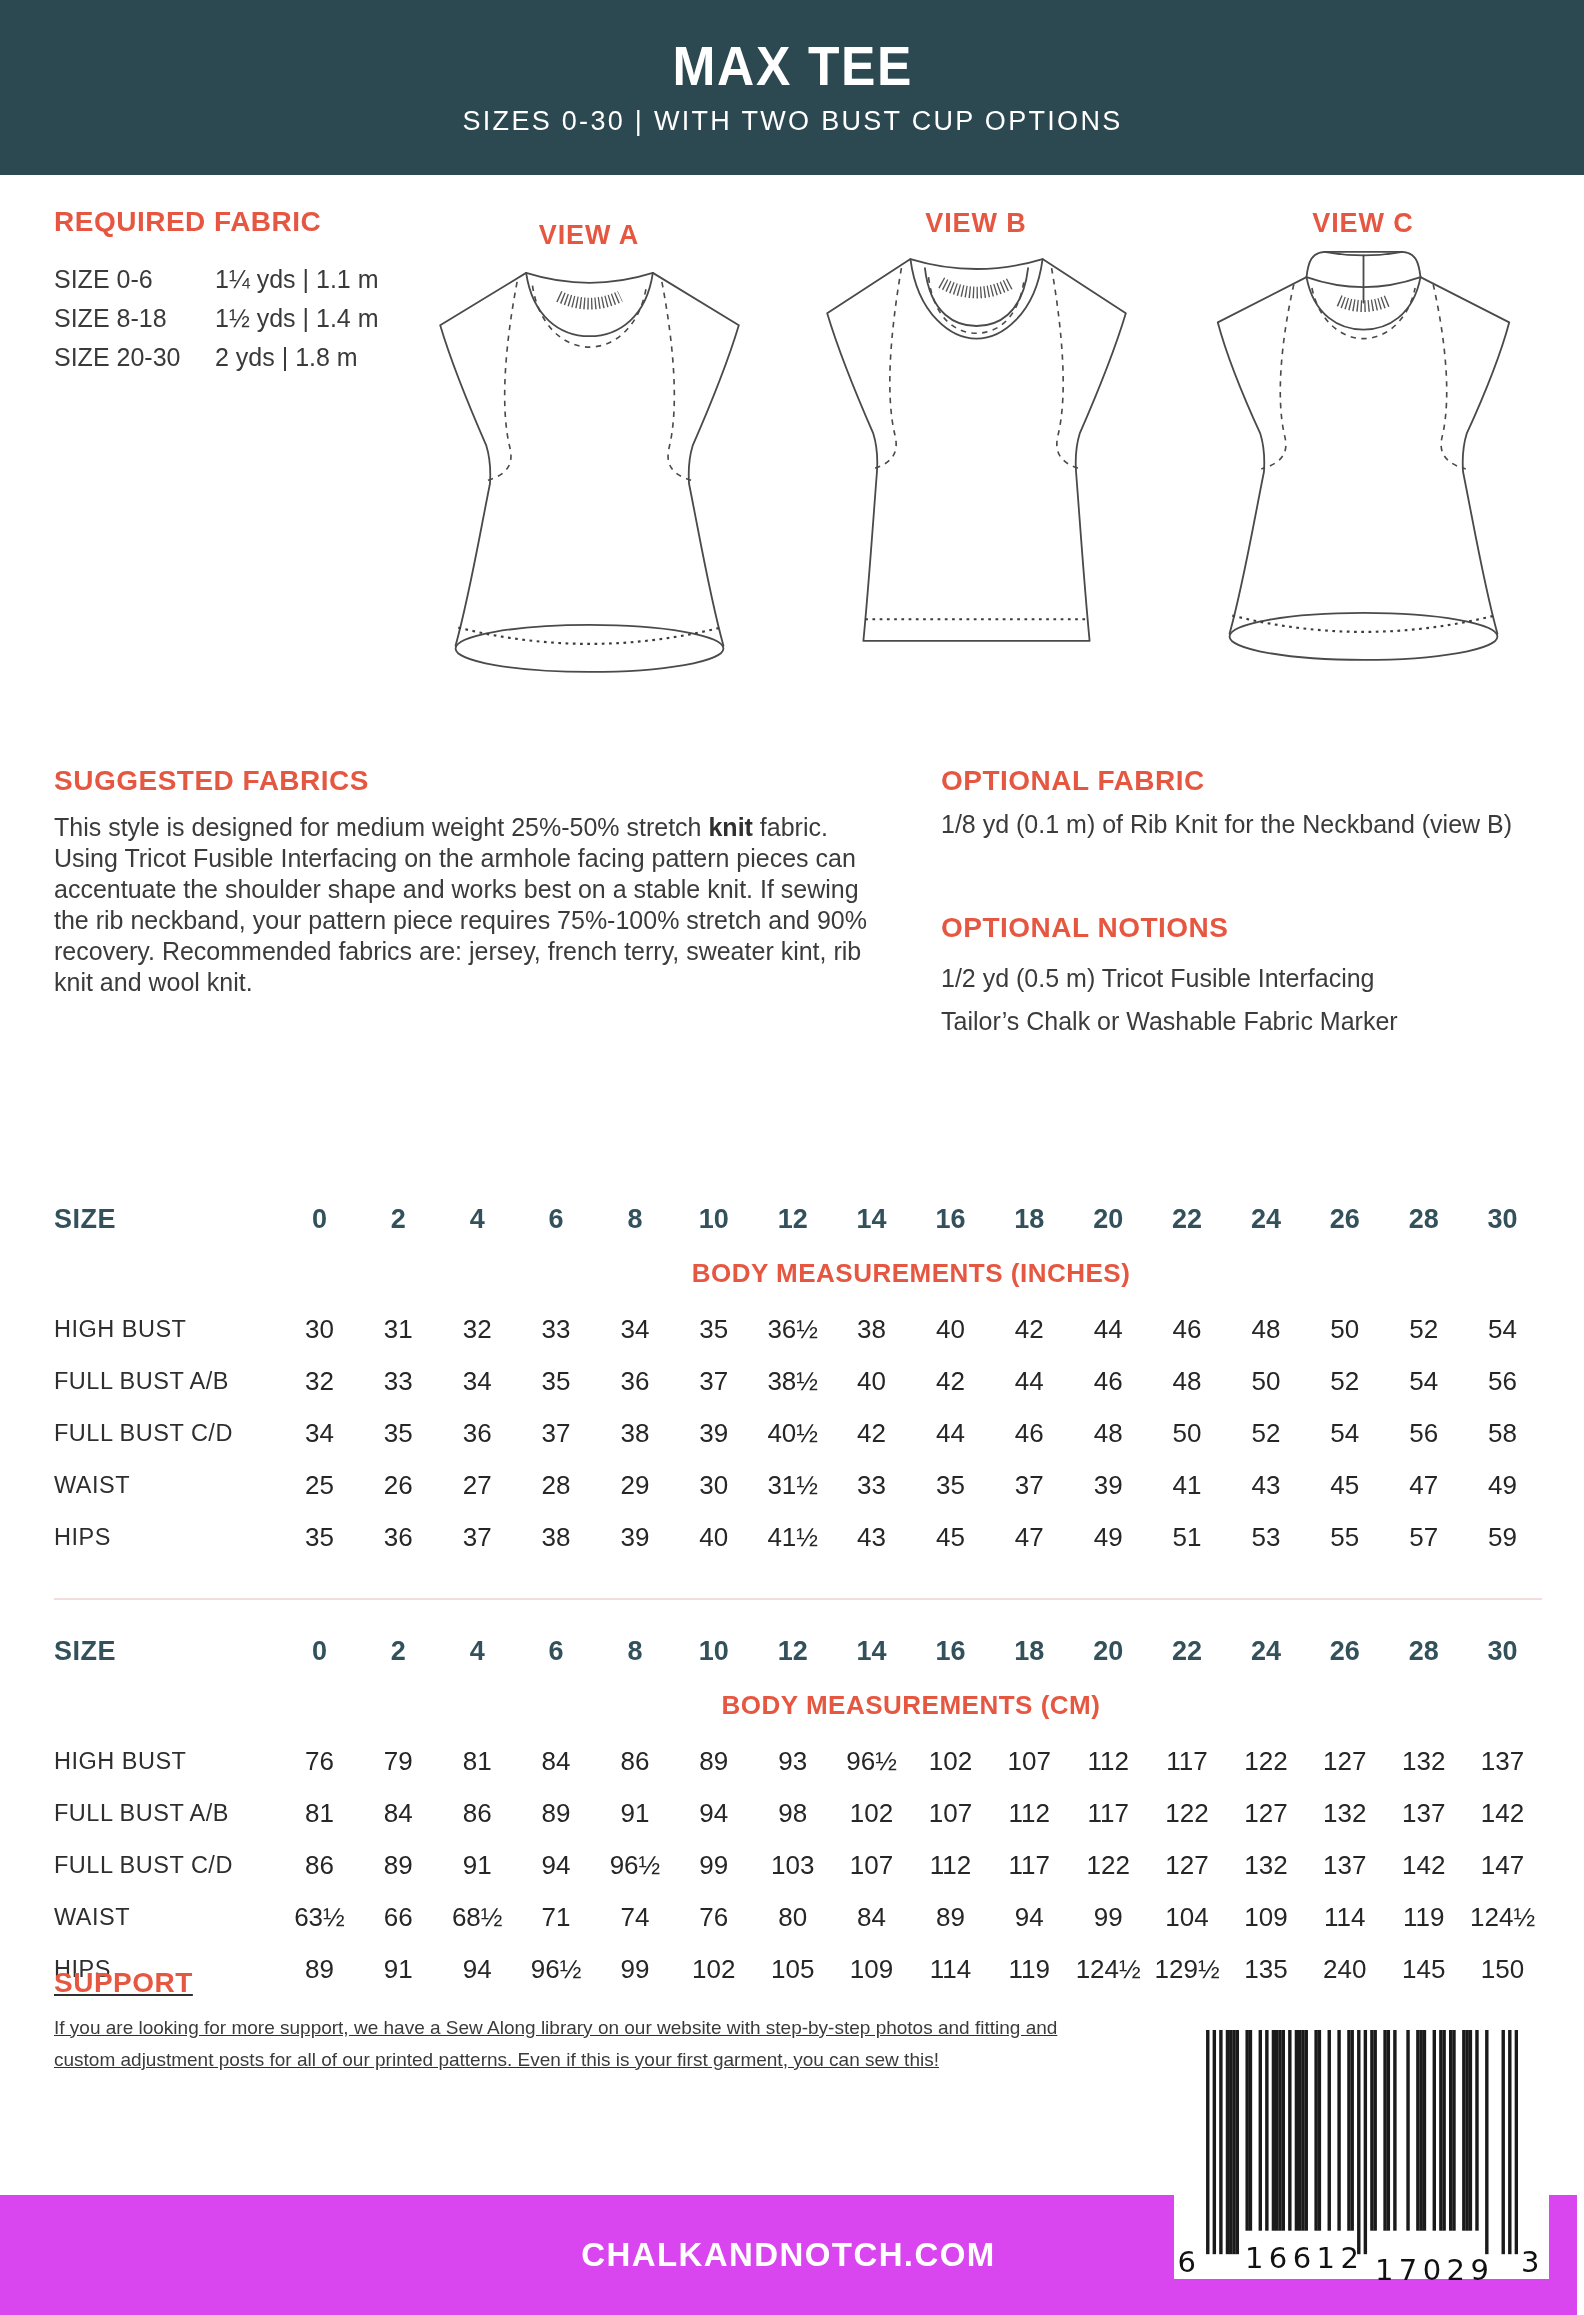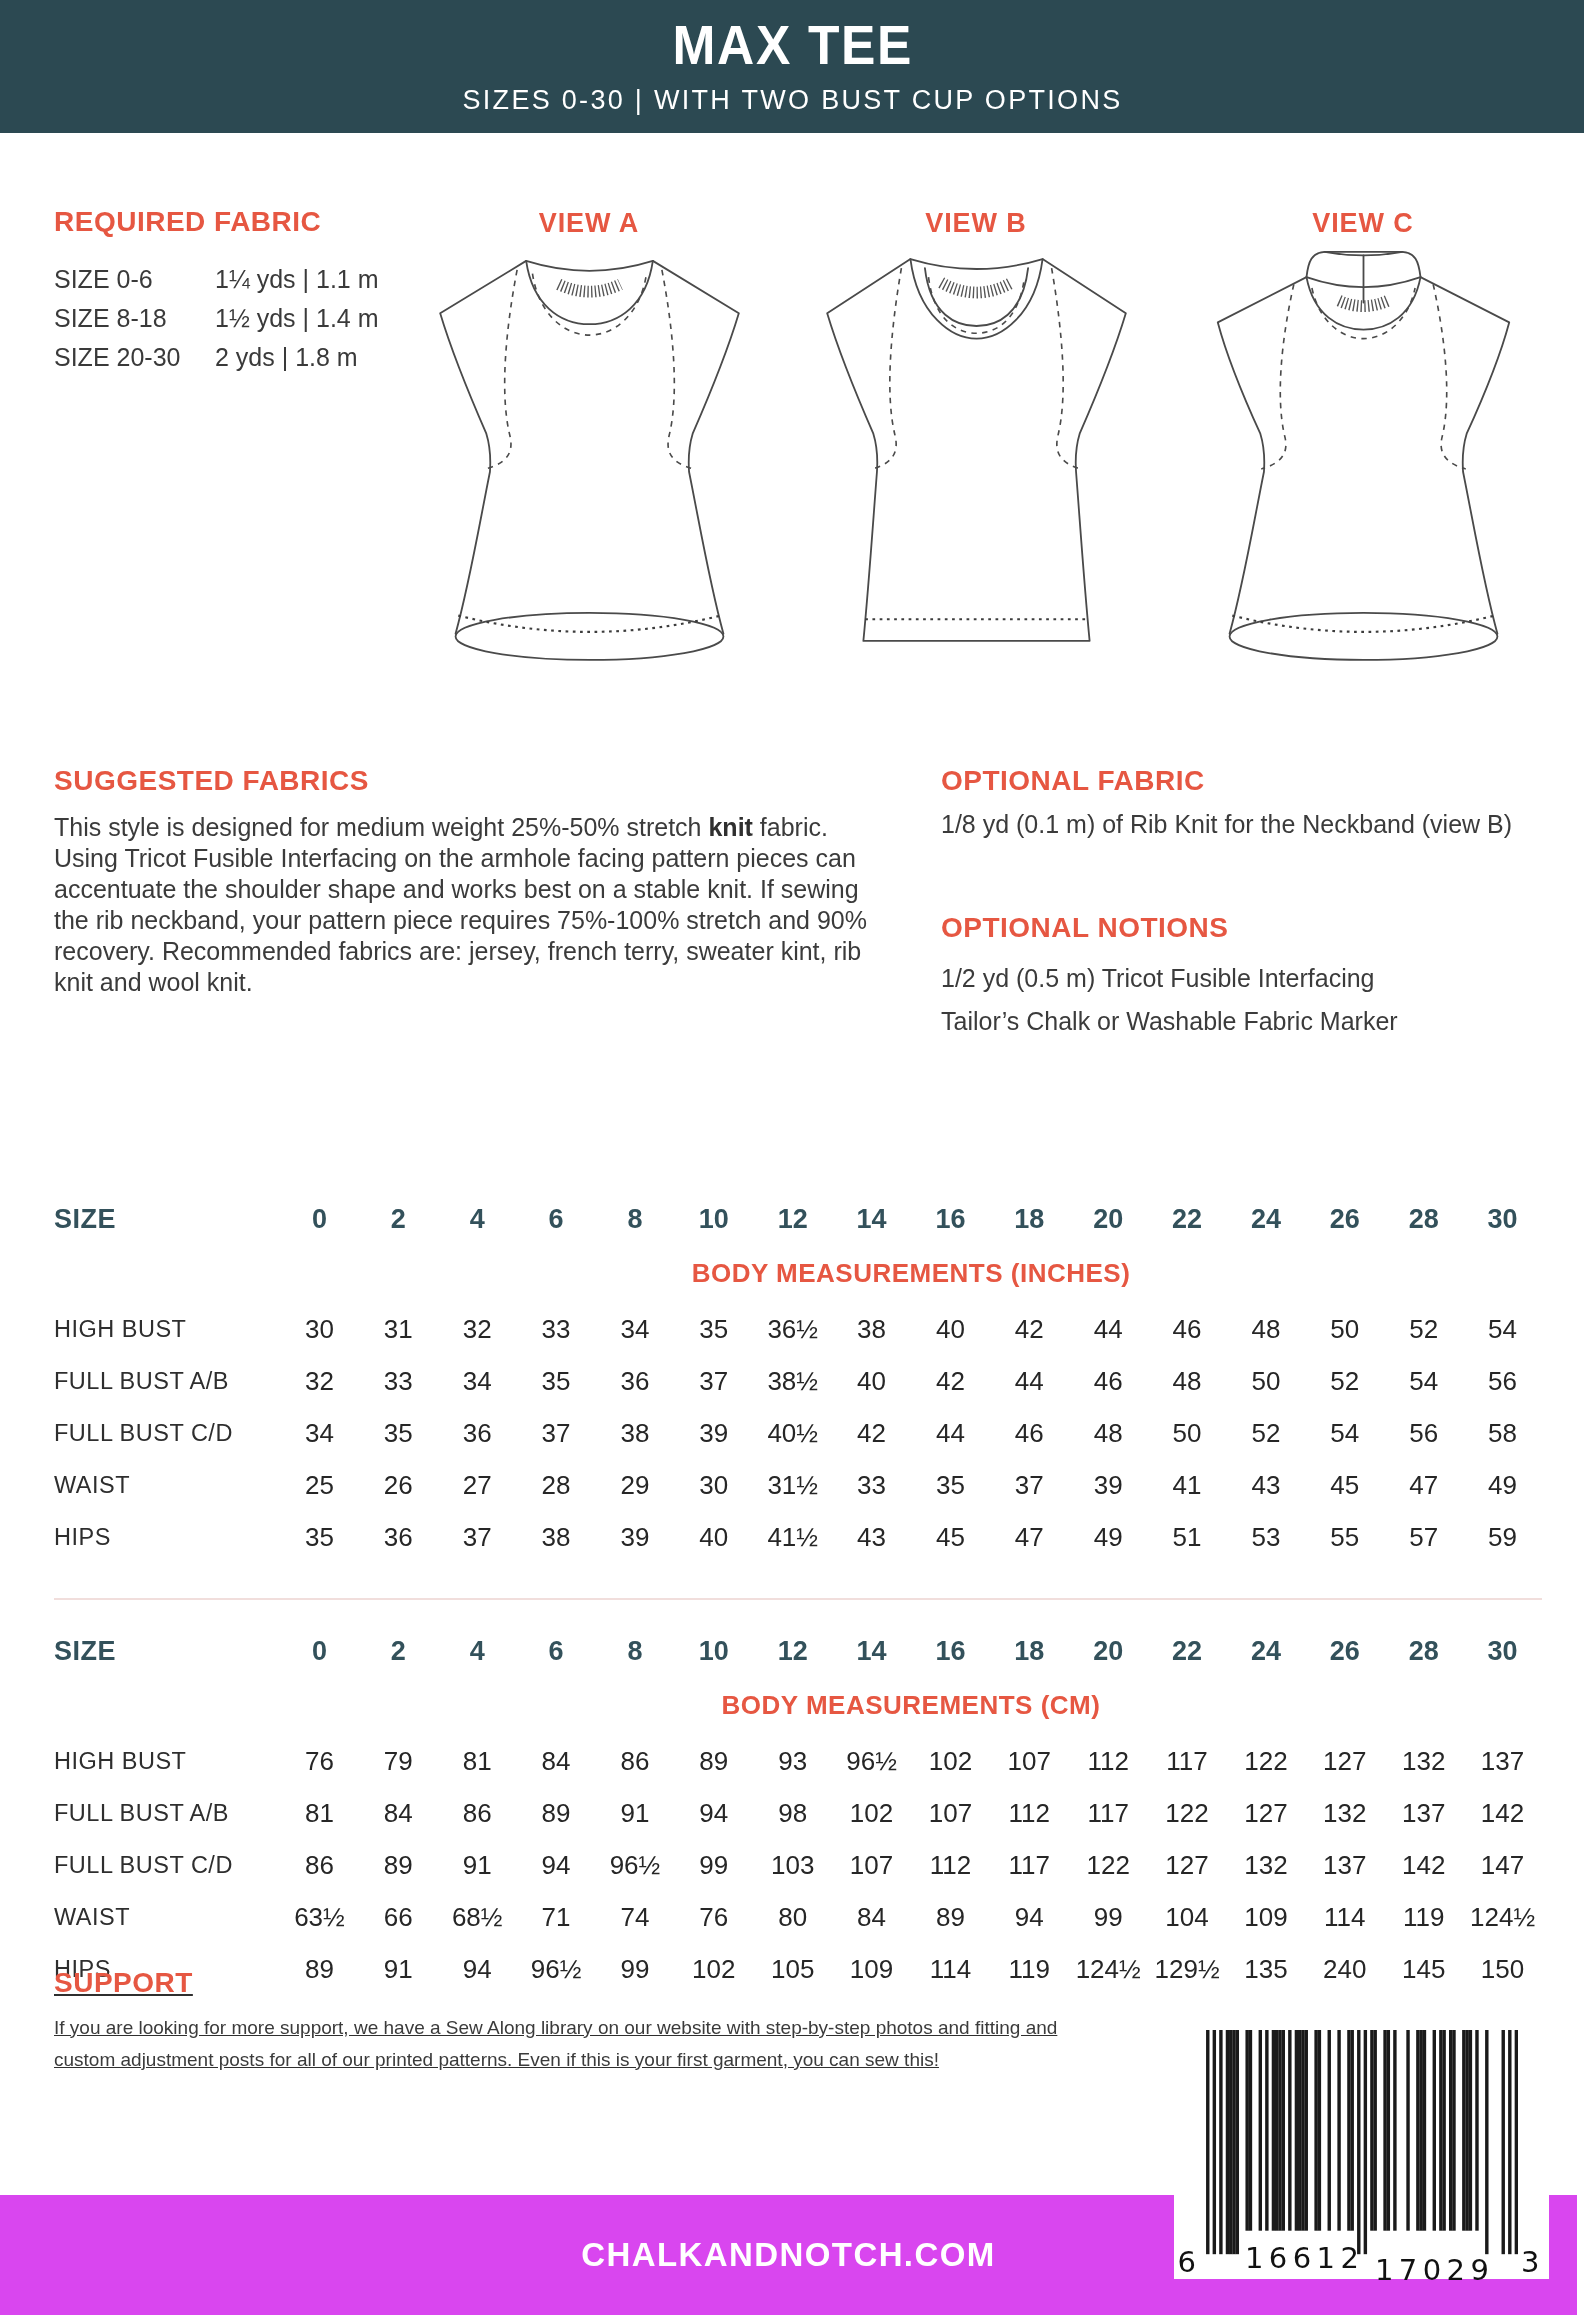--- a/index.html
+++ b/index.html
@@ -3,21 +3,21 @@
 <meta charset="utf-8">
 <style>
   html,body{margin:0;padding:0;}
   body{
     width:1585px;height:2316px;position:relative;background:#ffffff;
     font-family:"Liberation Sans","DejaVu Sans",sans-serif;
     color:#2f2f2f;overflow:hidden;
   }
   
   .band{
-    position:absolute;top:0;left:0;right:0;height:133px;background:#2C4952;
+    position:absolute;top:0;left:0;right:0;height:175px;background:#2C4952;
     display:flex;flex-direction:column;align-items:center;justify-content:center;
     color:#fff;text-align:center;
   }
   .band .title{font-size:56px;font-weight:bold;letter-spacing:1.8px;line-height:63px;transform:scaleX(.92);}
   .band .subtitle{font-size:27px;font-weight:500;letter-spacing:2.3px;line-height:40px;margin-top:3.6px;}
 
   
   .h-orange{font-size:28px;font-weight:bold;color:#E65742;letter-spacing:0.5px;margin:0;}
 
   
@@ -98,21 +98,21 @@
           <span class="rf-value">1½ yds | 1.4 m</span>
         </div>
         <div class="rf-row">
           <span class="rf-label">SIZE 20-30</span>
           <span class="rf-value">2 yds | 1.8 m</span>
         </div>
       </div>
   </div>
 </section>
 
-<div class="view" style="left:418px;">
+<div class="view" style="left:418px;margin-top:12px;">
   <div class="vlabel">VIEW A</div>
   <svg width="335" height="438" viewBox="0 0 370 484">
     <path class="g" d="M37,424 C52,370 62,310 75,245 C76,230 75,216 71,203 C50,155 29,100 20,70 L115,12 Q185,34 255,12 L350,70 C341,100 320,155 299,203 C295,216 294,230 295,245 C308,310 318,370 333,424"></path>
     <ellipse class="g" cx="185" cy="427" rx="148" ry="26"></ellipse>
     <path class="g" d="M115,12 C122,60 152,82 185,82 C218,82 248,60 255,12"></path>
     <path class="g-rib" d="M151,38 Q185,54 219,38"></path>
     <path class="g-dash" d="M122,26 C128,68 155,94 185,94 C215,94 242,68 248,26" stroke-dasharray="3 4"></path>
     <path class="g-dash" d="M105,22 C92,90 86,160 97,205 C101,222 96,235 70,242"></path>
     <path class="g-dash" d="M265,22 C278,90 284,160 273,205 C269,222 274,235 300,242"></path>
     <path class="g-dot" d="M40,404 Q185,440 330,404"></path>

